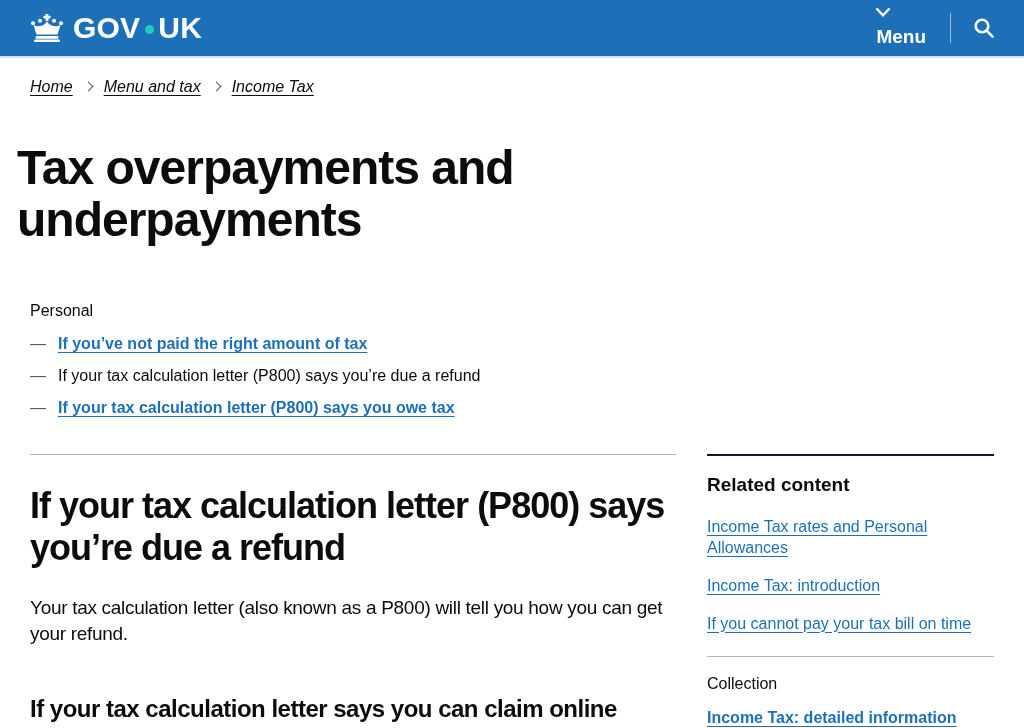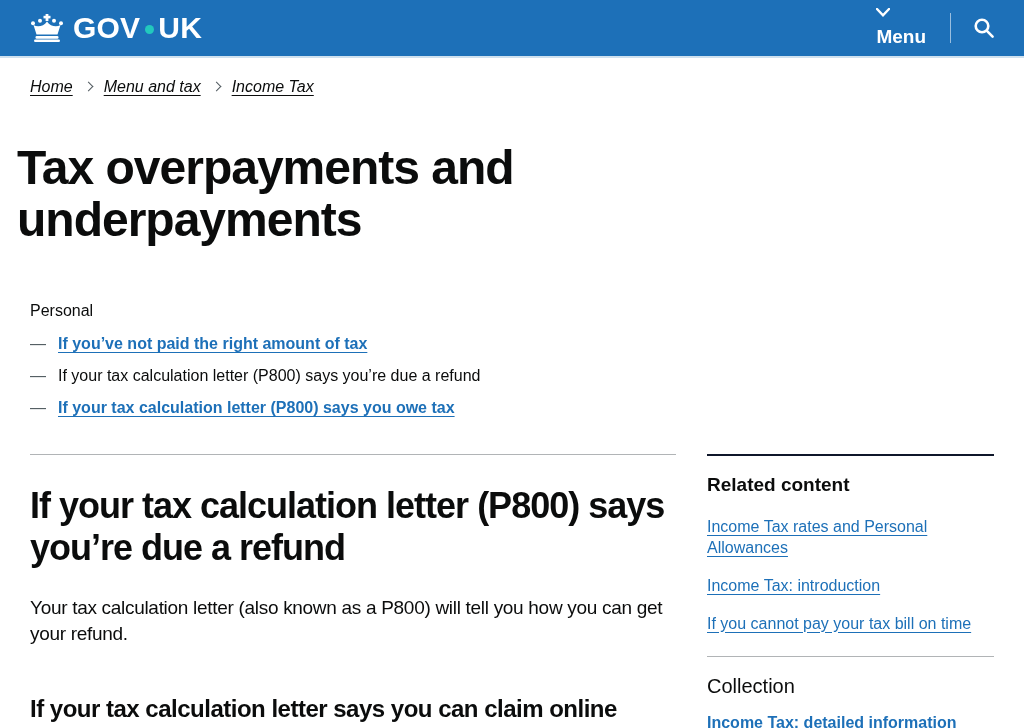--- a/index.html
+++ b/index.html
@@ -80,21 +80,21 @@
     font-size: 24px; font-weight: bold; letter-spacing: -0.5px;
   }
 
   
   .sidebar { width: 308px; border-top: 2px solid #0f172a; padding-top: 18px; }
   .sidebar .related-heading { margin: 0 0 20px 0; font-size: 19px; font-weight: bold; }
   .sidebar ul { list-style: none; margin: 0; padding: 0; }
   .sidebar li { margin-bottom: 17px; }
   .sidebar a { color: #1d70b8; font-size: 16px; line-height: 21px; text-decoration: underline; text-underline-offset: 3px; }
   .sidebar hr { border: 0; border-top: 1px solid #b1b4b6; margin: 22px 0 0 0; }
-  .collection-label { margin-top: 18px; font-size: 20px; color: #0b0c0c; }
+  .collection-label { margin-top: 18px; font-size: 16px; color: #0b0c0c; }
   .collection-link { display: inline-block; margin-top: 14px; font-weight: bold; }
 </style>
 </head>
 <body>
 
 <header class="site-header">
   <a class="logo-link">
     <span style="display:flex;">
       <svg width="34" height="28" viewBox="0 0 34 28" aria-hidden="true">
         <g fill="#ffffff">

